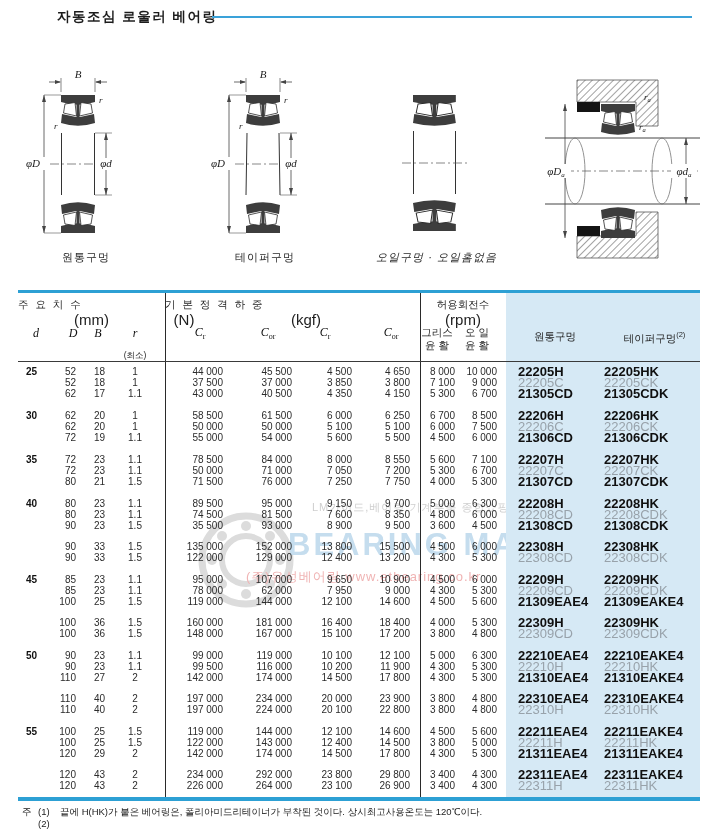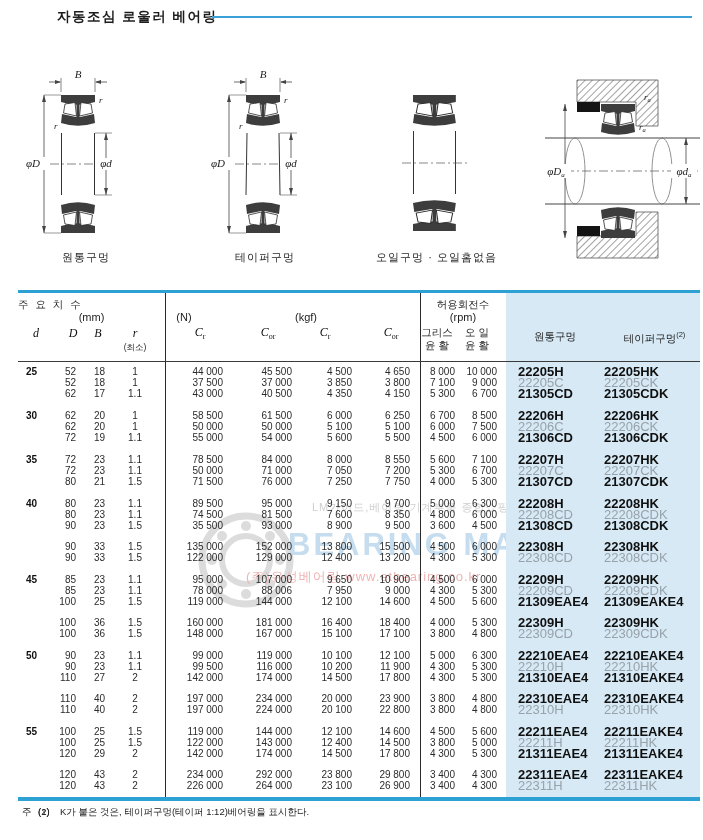--- a/index.html
+++ b/index.html
@@ -6,34 +6,34 @@
   .page{position:relative;width:703px;height:840px;background:#ffffff;overflow:hidden;
         font-family:"Liberation Sans",sans-serif;color:#222;}
   
   .title{position:absolute;left:57px;top:8px;font-size:13.5px;font-weight:bold;
          letter-spacing:1.5px;color:#1c1c1c;}
   .title-line{position:absolute;left:212px;top:16px;width:480px;height:2px;background:#3aa2d9;}
   
   .cap{position:absolute;top:250px;font-size:11px;color:#2a2a2a;text-align:center;letter-spacing:1px;}
   .cap1{left:36px;width:100px;}
   .cap2{left:215px;width:100px;}
-  .cap3{left:354px;width:165px;}
+  .cap3{left:354px;width:165px;font-style:italic;}
   
   .bar{position:absolute;left:18px;width:682px;background:#2da0d4;}
   .bar.top{top:290px;height:3px;}
   .bar.bottom{top:797px;height:4px;}
   .bluepanel{position:absolute;left:506px;top:293px;width:194px;height:504px;background:#d6e9f5;}
   .vline{position:absolute;top:293px;height:504px;width:1px;background:#2a2a2a;}
   .vline.v1{left:165px;}
   .vline.v2{left:420px;}
   .hline{position:absolute;left:18px;top:361px;width:682px;height:1px;background:#3a3a3a;}
   
   .thead{position:absolute;left:18px;top:294px;width:682px;height:67px;font-size:10.5px;}
   .thead .h{position:absolute;text-align:left;letter-spacing:2px;color:#1d1d1d;}
-  .thead .u{position:absolute;text-align:center;font-size:11px;letter-spacing:0;color:#1d1d1d;}
+  .thead .u{position:absolute;text-align:center;font-size:15px;letter-spacing:0;color:#1d1d1d;}
   .thead .sym{position:absolute;text-align:center;font-family:"Liberation Serif",serif;
               font-style:italic;font-size:12px;letter-spacing:0;color:#111;}
   .thead .sym sub{font-size:8px;font-style:normal;}
   .thead .k{position:absolute;text-align:center;letter-spacing:0;color:#1d1d1d;}
   .thead sup{font-size:7.5px;letter-spacing:0;}
   
   .tbody{position:absolute;left:18px;top:366px;width:682px;}
   .tgroup{margin-bottom:11px;}
   .trow{display:grid;grid-template-columns:26px 32px 29px 60px 58px 69px 60px 58px 45px 42px 21px 86px 96px;
         height:11px;line-height:11px;font-size:10px;color:#2b2b2b;}
@@ -208,22 +208,23 @@
   <div class="hline"></div>
   <div class="bar bottom"></div>
 
   <div class="thead">
     <div class="h" style="left:0;width:147px;top:4px;">주 요 치 수</div>
     <div class="u" style="left:0;width:147px;top:17px;">(mm)</div>
     <div class="sym" style="left:8px;width:20px;top:32px;">d</div>
     <div class="sym" style="left:45px;width:20px;top:32px;">D</div>
     <div class="sym" style="left:70px;width:20px;top:32px;">B</div>
     <div class="sym" style="left:107px;width:20px;top:32px;">r</div>
-    <div class="u" style="left:92px;width:50px;top:48px;font-size:8.5px;">(최소)</div>
-
+    <div class="u" style="left:92px;width:50px;top:56px;font-size:8.5px;">(최소)</div>
+
+    <div class="h" style="left:147px;width:255px;top:4px;">기 본 정 격 하 중</div>
     <div class="u" style="left:154px;width:24px;top:17px;">(N)</div>
     <div class="u" style="left:272px;width:32px;top:17px;">(kgf)</div>
     <div class="sym" style="left:167px;width:30px;top:31px;"><span>C</span><sub>r</sub></div>
     <div class="sym" style="left:235px;width:30px;top:31px;"><span>C</span><sub>or</sub></div>
     <div class="sym" style="left:292px;width:30px;top:31px;"><span>C</span><sub>r</sub></div>
     <div class="sym" style="left:358px;width:30px;top:31px;"><span>C</span><sub>or</sub></div>
 
     <div class="k" style="left:402px;width:86px;top:4px;text-align:center;">허용회전수</div>
     <div class="u" style="left:402px;width:86px;top:17px;">(rpm)</div>
     <div class="k" style="left:394px;width:50px;top:32px;">그리스</div>
@@ -469,21 +470,21 @@
           <span class="cell sp"></span>
           <span class="cell des bold">22209H</span>
           <span class="cell des bold">22209HK</span>
         </div>
         <div class="trow">
           <span class="cell d"></span>
           <span class="cell">85</span>
           <span class="cell">23</span>
           <span class="cell rr">1.1</span>
           <span class="cell">78 000</span>
-          <span class="cell">88 006</span>
+          <span class="cell">62 000</span>
           <span class="cell">7 950</span>
           <span class="cell">9 000</span>
           <span class="cell">4 300</span>
           <span class="cell">5 300</span>
           <span class="cell sp"></span>
           <span class="cell des gray">22209CD</span>
           <span class="cell des gray">22209CDK</span>
         </div>
         <div class="trow">
           <span class="cell d"></span>
@@ -516,21 +517,21 @@
           <span class="cell des bold">22309HK</span>
         </div>
         <div class="trow">
           <span class="cell d"></span>
           <span class="cell">100</span>
           <span class="cell">36</span>
           <span class="cell rr">1.5</span>
           <span class="cell">148 000</span>
           <span class="cell">167 000</span>
           <span class="cell">15 100</span>
-          <span class="cell">17 100</span>
+          <span class="cell">17 200</span>
           <span class="cell">3 800</span>
           <span class="cell">4 800</span>
           <span class="cell sp"></span>
           <span class="cell des gray">22309CD</span>
           <span class="cell des gray">22309CDK</span>
         </div>
       </div>
       <div class="tgroup">
         <div class="trow">
           <span class="cell d">50</span>
@@ -684,20 +685,20 @@
           <span class="cell des gray">22311H</span>
           <span class="cell des gray">22311HK</span>
         </div>
       </div>
     </div>
 
   <div class="notes">
     <div class="row">
       <span class="mark">주</span>
       <span class="lab">(1)</span>
+      <span>끝에 H(HK)가 붙은 베어링은, 폴리아미드리테이너가 부착된 것이다. 상시최고사용온도는 120℃이다.</span>
     </div>
     <div class="row">
       <span class="lab">(2)</span>
-      <span>K가 붙은 것은, 테이퍼구멍(테이퍼 1:12)베어링을 표시한다.</span>
     </div>
   </div>
 
 </div>
 
 </body></html>

